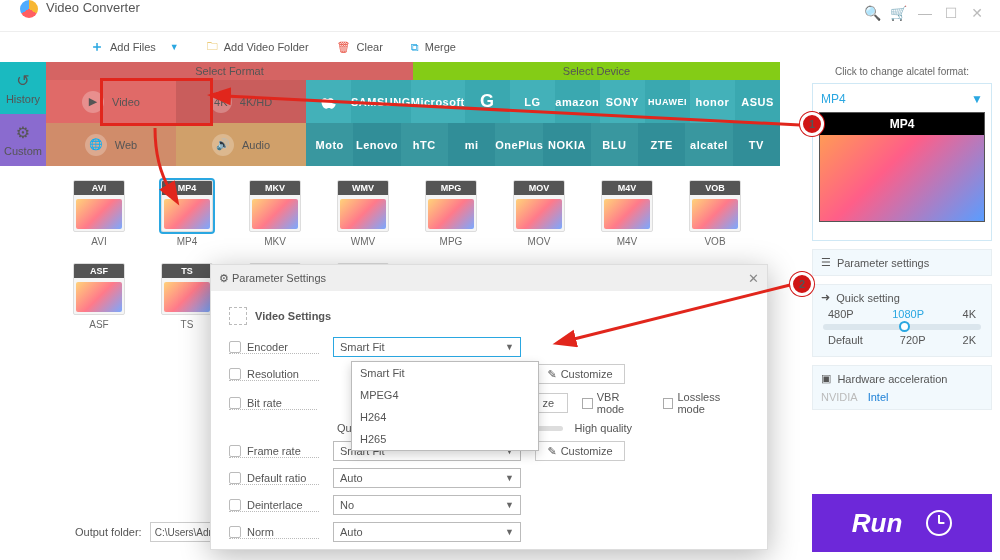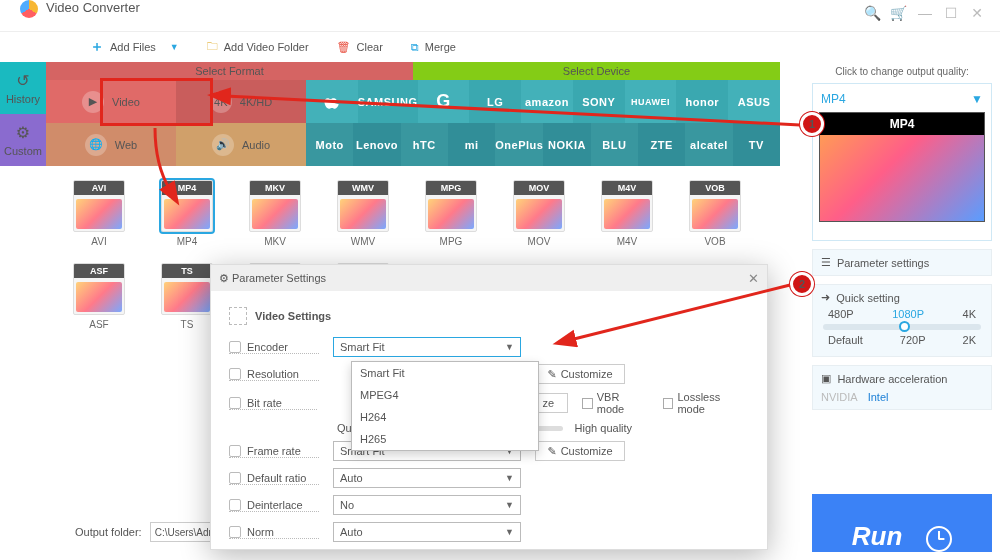--- a/index.html
+++ b/index.html
@@ -60,21 +60,21 @@
   .out-card .big .film{position:absolute;top:22px;bottom:0;left:0;right:0;background:linear-gradient(135deg,#ff9a56,#ff5e88 40%,#5a9dff);}
   .section{border:1px solid #e7eef2;background:#f2f9fd;margin-bottom:8px;padding:6px 8px;}
   .section.h{display:flex;align-items:center;gap:6px;color:#2aa7e1;}
   .scale{display:flex;justify-content:space-between;font-size:9px;color:#888;margin:4px 7px;}
   .scale span.act{color:#2aa7e1;}
   .slider{height:6px;background:#dbe6ed;border-radius:3px;position:relative;margin:3px 2px 2px;}
   .slider .dot{position:absolute;left:48%;top:-3px;width:11px;height:11px;border-radius:50%;background:#fff;border:2px solid #2aa7e1;}
   .hw{display:flex;align-items:center;gap:6px;color:#2aa7e1;}
   .vg{display:flex;align-items:center;gap:10px;margin-top:6px;font-size:10px;}
   .vg .nv{color:#bbb;} .vg .int{color:#1b7fd6;}
-  .run{margin-top:auto;height:58px;background:#3b82f6;display:flex;align-items:flex-end;justify-content:center;gap:24px;cursor:pointer;}
+  .run{margin-top:auto;height:58px;background:#6d28d9;display:flex;align-items:center;justify-content:center;gap:24px;cursor:pointer;}
   .run .r{color:#fff;font-size:26px;font-style:italic;font-weight:600;}
   .run .clk{width:26px;height:26px;border:2px solid #fff;border-radius:50%;position:relative;}
   .run .clk:before,.run .clk:after{content:"";position:absolute;background:#fff;left:50%;top:50%;}
   .run .clk:before{width:2px;height:8px;transform:translate(-50%,-100%);}
   .run .clk:after{width:6px;height:2px;transform:translate(-10%,-50%);}
   
   .outrow{position:absolute;left:75px;bottom:18px;display:flex;align-items:center;gap:8px;font-size:11px;color:#555;}
   .outrow input{width:110px;height:20px;border:1px solid #ccc;padding:0 4px;font-size:10px;}
   
   .dialog{position:absolute;left:210px;top:264px;width:558px;height:286px;background:#fff;box-shadow:0 6px 28px rgba(0,0,0,.28);border:1px solid #ddd;}
@@ -167,20 +167,23 @@
         </div>
       <div class="bcell">
           <svg width="18" height="18" viewBox="0 0 24 24">
             <path d="M16 13c0-3 2-4 2-4-1-2-3-2-4-2-2 0-3 1-4 1s-2-1-4-1-4 2-4 5c0 4 3 9 6 9 1 0 2-1 4-1s2 1 4 1 4-3 5-6c-3-1-5-1-5-2z"></path>
           </svg>
         </div>
       <div class="bcell">
           <span class="btxt">SAMSUNG</span>
         </div>
       <div class="bcell">
+          <span class="btxt">Microsoft</span>
+        </div>
+      <div class="bcell">
           <span class="btxt" style="font-size:18px">G</span>
         </div>
       <div class="bcell">
           <span class="btxt">LG</span>
         </div>
       <div class="bcell">
           <span class="btxt">amazon</span>
         </div>
       <div class="bcell">
           <span class="btxt">SONY</span>
@@ -331,21 +334,21 @@
       <div class="cap">XVID</div>
     </div>
 </div>
 
 <div class="outrow">
   <span>Output folder:</span>
   <input value="C:\Users\Adm" style="">
 </div>
 
 <div class="right">
-  <div class="hd">Click to change output quality:</div>
+  <div class="hd">Click to change alcatel format:</div>
   <div class="out-card">
     <div class="sel">
         <span>MP4</span>
         <span class="caretd">▼</span>
       </div>
     <div class="big">
         <div class="bar">MP4</div>
         <div class="film"></div>
       </div>
   </div>

